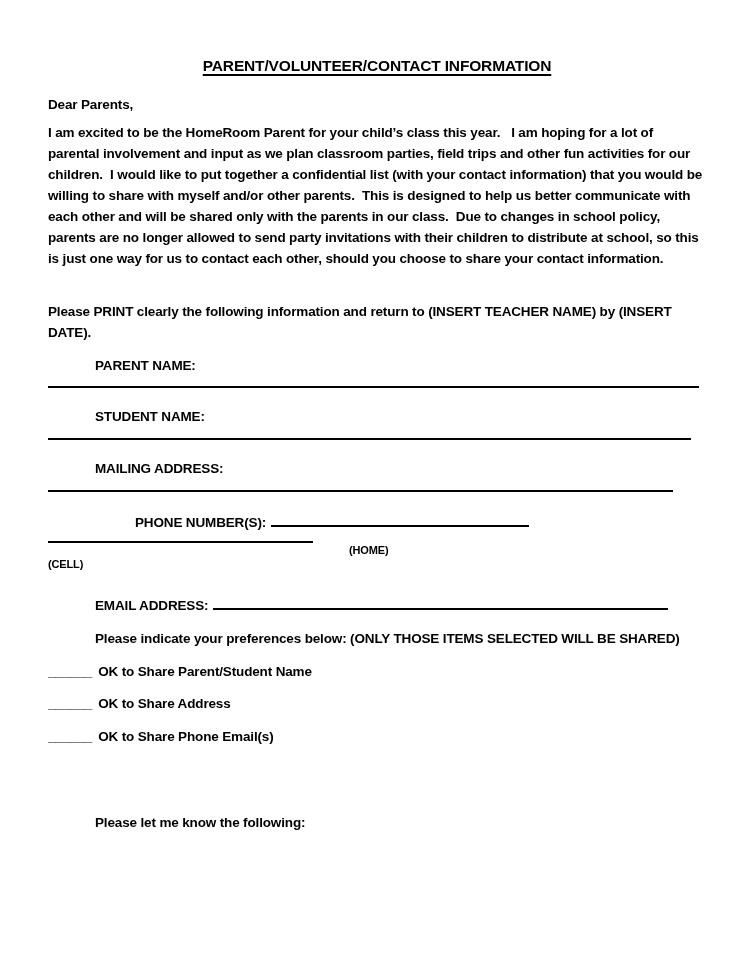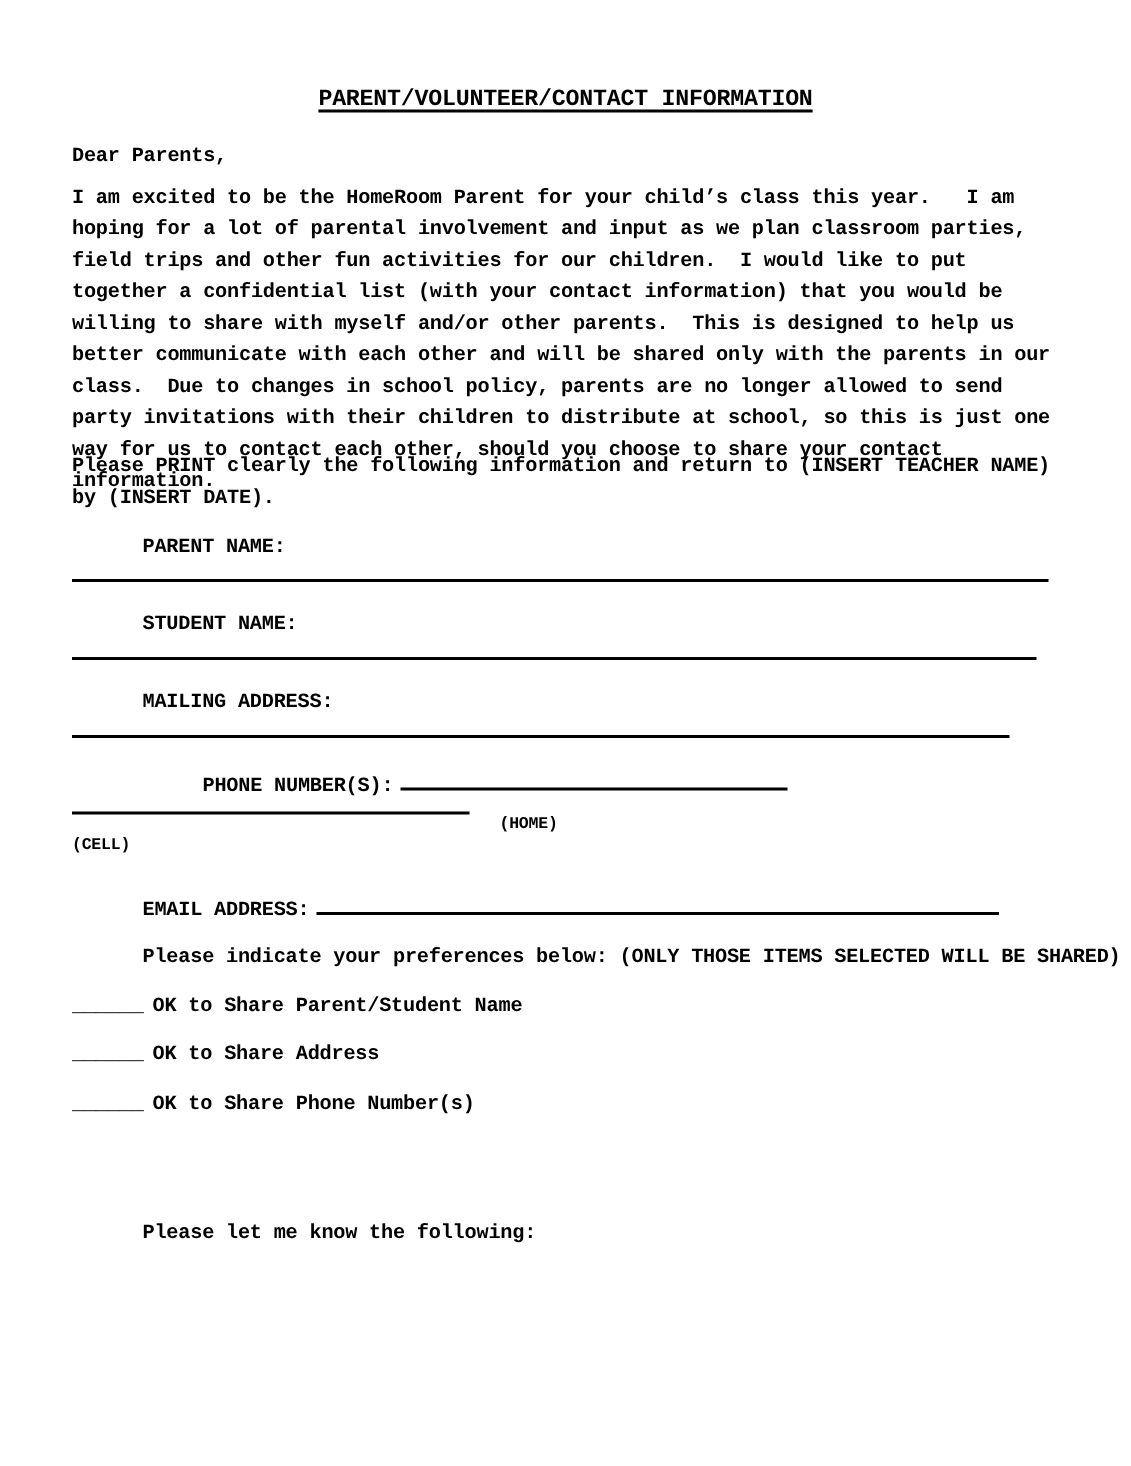--- a/index.html
+++ b/index.html
@@ -6,21 +6,21 @@
     margin: 0;
     padding: 0;
     background: #ffffff;
   }
   .page {
     position: relative;
     width: 754px;
     height: 977px;
     background: #ffffff;
     color: #000000;
-    font-family: Liberation Mono, monospace;
+    font-family: Liberation Sans, sans-serif;
     font-weight: 700;
     font-size: 13.5px;
     letter-spacing: -0.15px;
     line-height: 21px;
   }
   .abs { position: absolute; }
   .doc-title {
     left: 0;
     right: 0;
     top: 55px;
@@ -76,31 +76,31 @@
   <div class="abs rule" style="top:386px; left:48px; width:651px;"></div>
 
   <p class="abs label" style="top:406px;">STUDENT NAME:</p>
   <div class="abs rule" style="top:438px; left:48px; width:643px;"></div>
 
   <p class="abs label" style="top:458px;">MAILING ADDRESS:</p>
   <div class="abs rule" style="top:490px; left:48px; width:625px;"></div>
 
   <p class="abs label" style="top:512px;margin-left:40px;"><span>PHONE NUMBER(S):</span><span class="inline-blank" style="width:258px;"></span></p>
   <div class="abs rule" style="top:541px; left:48px; width:265px;"></div>
-  <p class="abs caption" style="top:544px; left:333px;">(HOME)</p>
+  <p class="abs caption" style="top:544px; left:349px;">(HOME)</p>
   <p class="abs caption" style="top:558px; left:48px;">(CELL)</p>
 
   <p class="abs label" style="top:595px;"><span>EMAIL ADDRESS:</span><span class="inline-blank" style="width:455px;"></span></p>
 
   <p class="abs label" style="top:628px;">Please indicate your preferences below:  (ONLY THOSE ITEMS SELECTED WILL BE SHARED)</p>
 
   <p class="abs check-item" style="top:661px;"><span class="check-blank">______</span><span>OK to Share Parent/Student Name</span></p>
 
   <p class="abs check-item" style="top:693px;"><span class="check-blank">______</span><span>OK to Share Address</span></p>
 
-  <p class="abs check-item" style="top:726px;"><span class="check-blank">______</span><span>OK to Share Phone Number(s)</span></p>
+  <p class="abs check-item" style="top:726px;"><span class="check-blank">______</span><span>OK to Share Phone Email(s)</span></p>
 
 
   <p class="abs label" style="top:812px;">Please let me know the following:</p>
 
 
 
 </div>
 
 </body></html>

